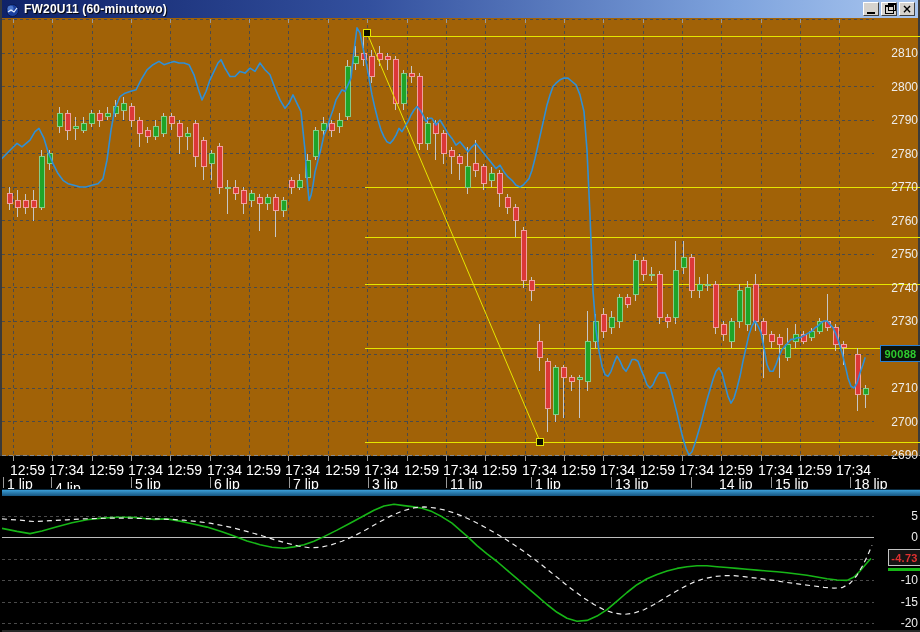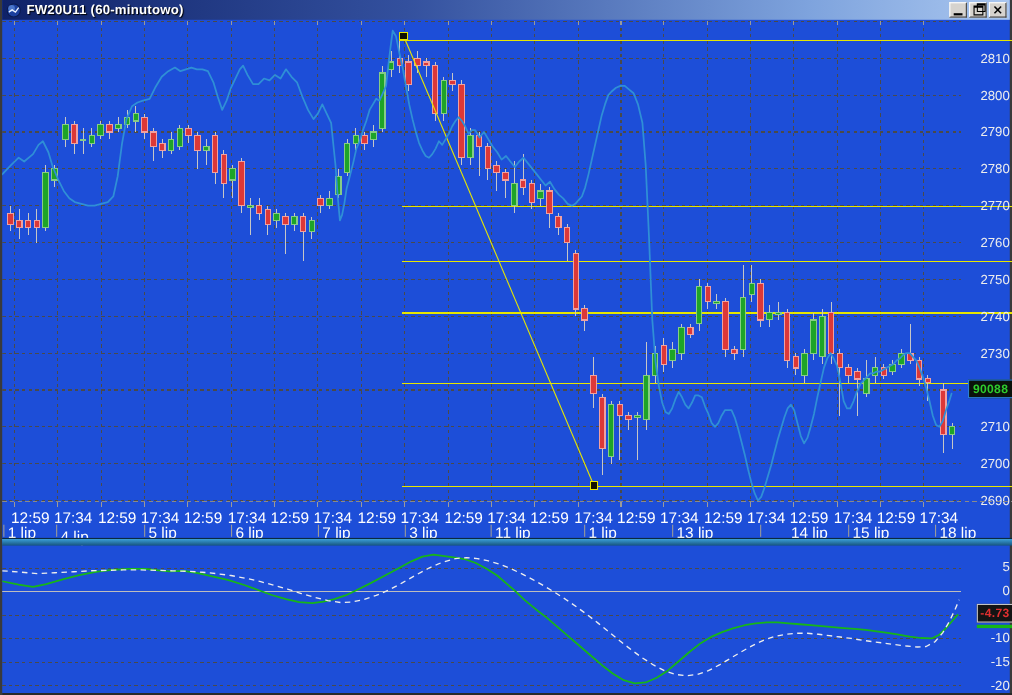--- a/index.html
+++ b/index.html
@@ -1,17 +1,17 @@
 <!DOCTYPE html>
 <html><head>
 <meta charset="utf-8">
 <style>
   html,body{margin:0;padding:0;background:#000;}
   body{width:920px;height:632px;overflow:hidden;font-family:"Liberation Sans",sans-serif;-webkit-font-smoothing:antialiased;}
-  .window{position:relative;width:920px;height:632px;background:#1d4ed8;border-left:2px solid #3a3a3a;border-right:2px solid #3a3a3a;box-sizing:border-box;}
+  .window{position:relative;width:920px;height:456px;background:#a16207;border-left:2px solid #3a3a3a;border-right:2px solid #3a3a3a;box-sizing:border-box;}
   .titlebar{position:absolute;left:0;top:0;width:100%;height:18px;background:linear-gradient(90deg,#0f2268 0%,#33509e 40%,#7ea3dd 80%,#a9c6ef 100%);display:flex;align-items:center;padding:0 2px;box-sizing:border-box;z-index:10;}
   .app-icon{width:14px;height:13px;margin:0 4px 0 2px;display:inline-block;}
   .title{color:#fff;font-size:12px;font-weight:bold;letter-spacing:0.2px;text-shadow:1px 1px 1px #000;flex:1;white-space:nowrap;}
   .winbtns{display:flex;gap:2px;margin-right:1px;}
   .wbtn{width:16px;height:14px;background:#d6d3ce;border:1px solid;border-color:#fff #404040 #404040 #fff;display:flex;align-items:center;justify-content:center;box-sizing:border-box;}
   .glyph-min{width:8px;height:2px;background:#000;margin-top:7px;}
   .glyph-restore{width:7px;height:6px;border:1px solid #000;border-top-width:2px;position:relative;background:#d6d3ce;}
   .glyph-restore:before{content:"";position:absolute;left:2px;top:-4px;width:6px;height:5px;border:1px solid #000;border-top-width:2px;}
   .glyph-close{font-size:12px;font-weight:bold;color:#000;line-height:10px;font-family:"DejaVu Sans",sans-serif;}
   #chart-svg{position:absolute;left:0;top:0;z-index:1;}

